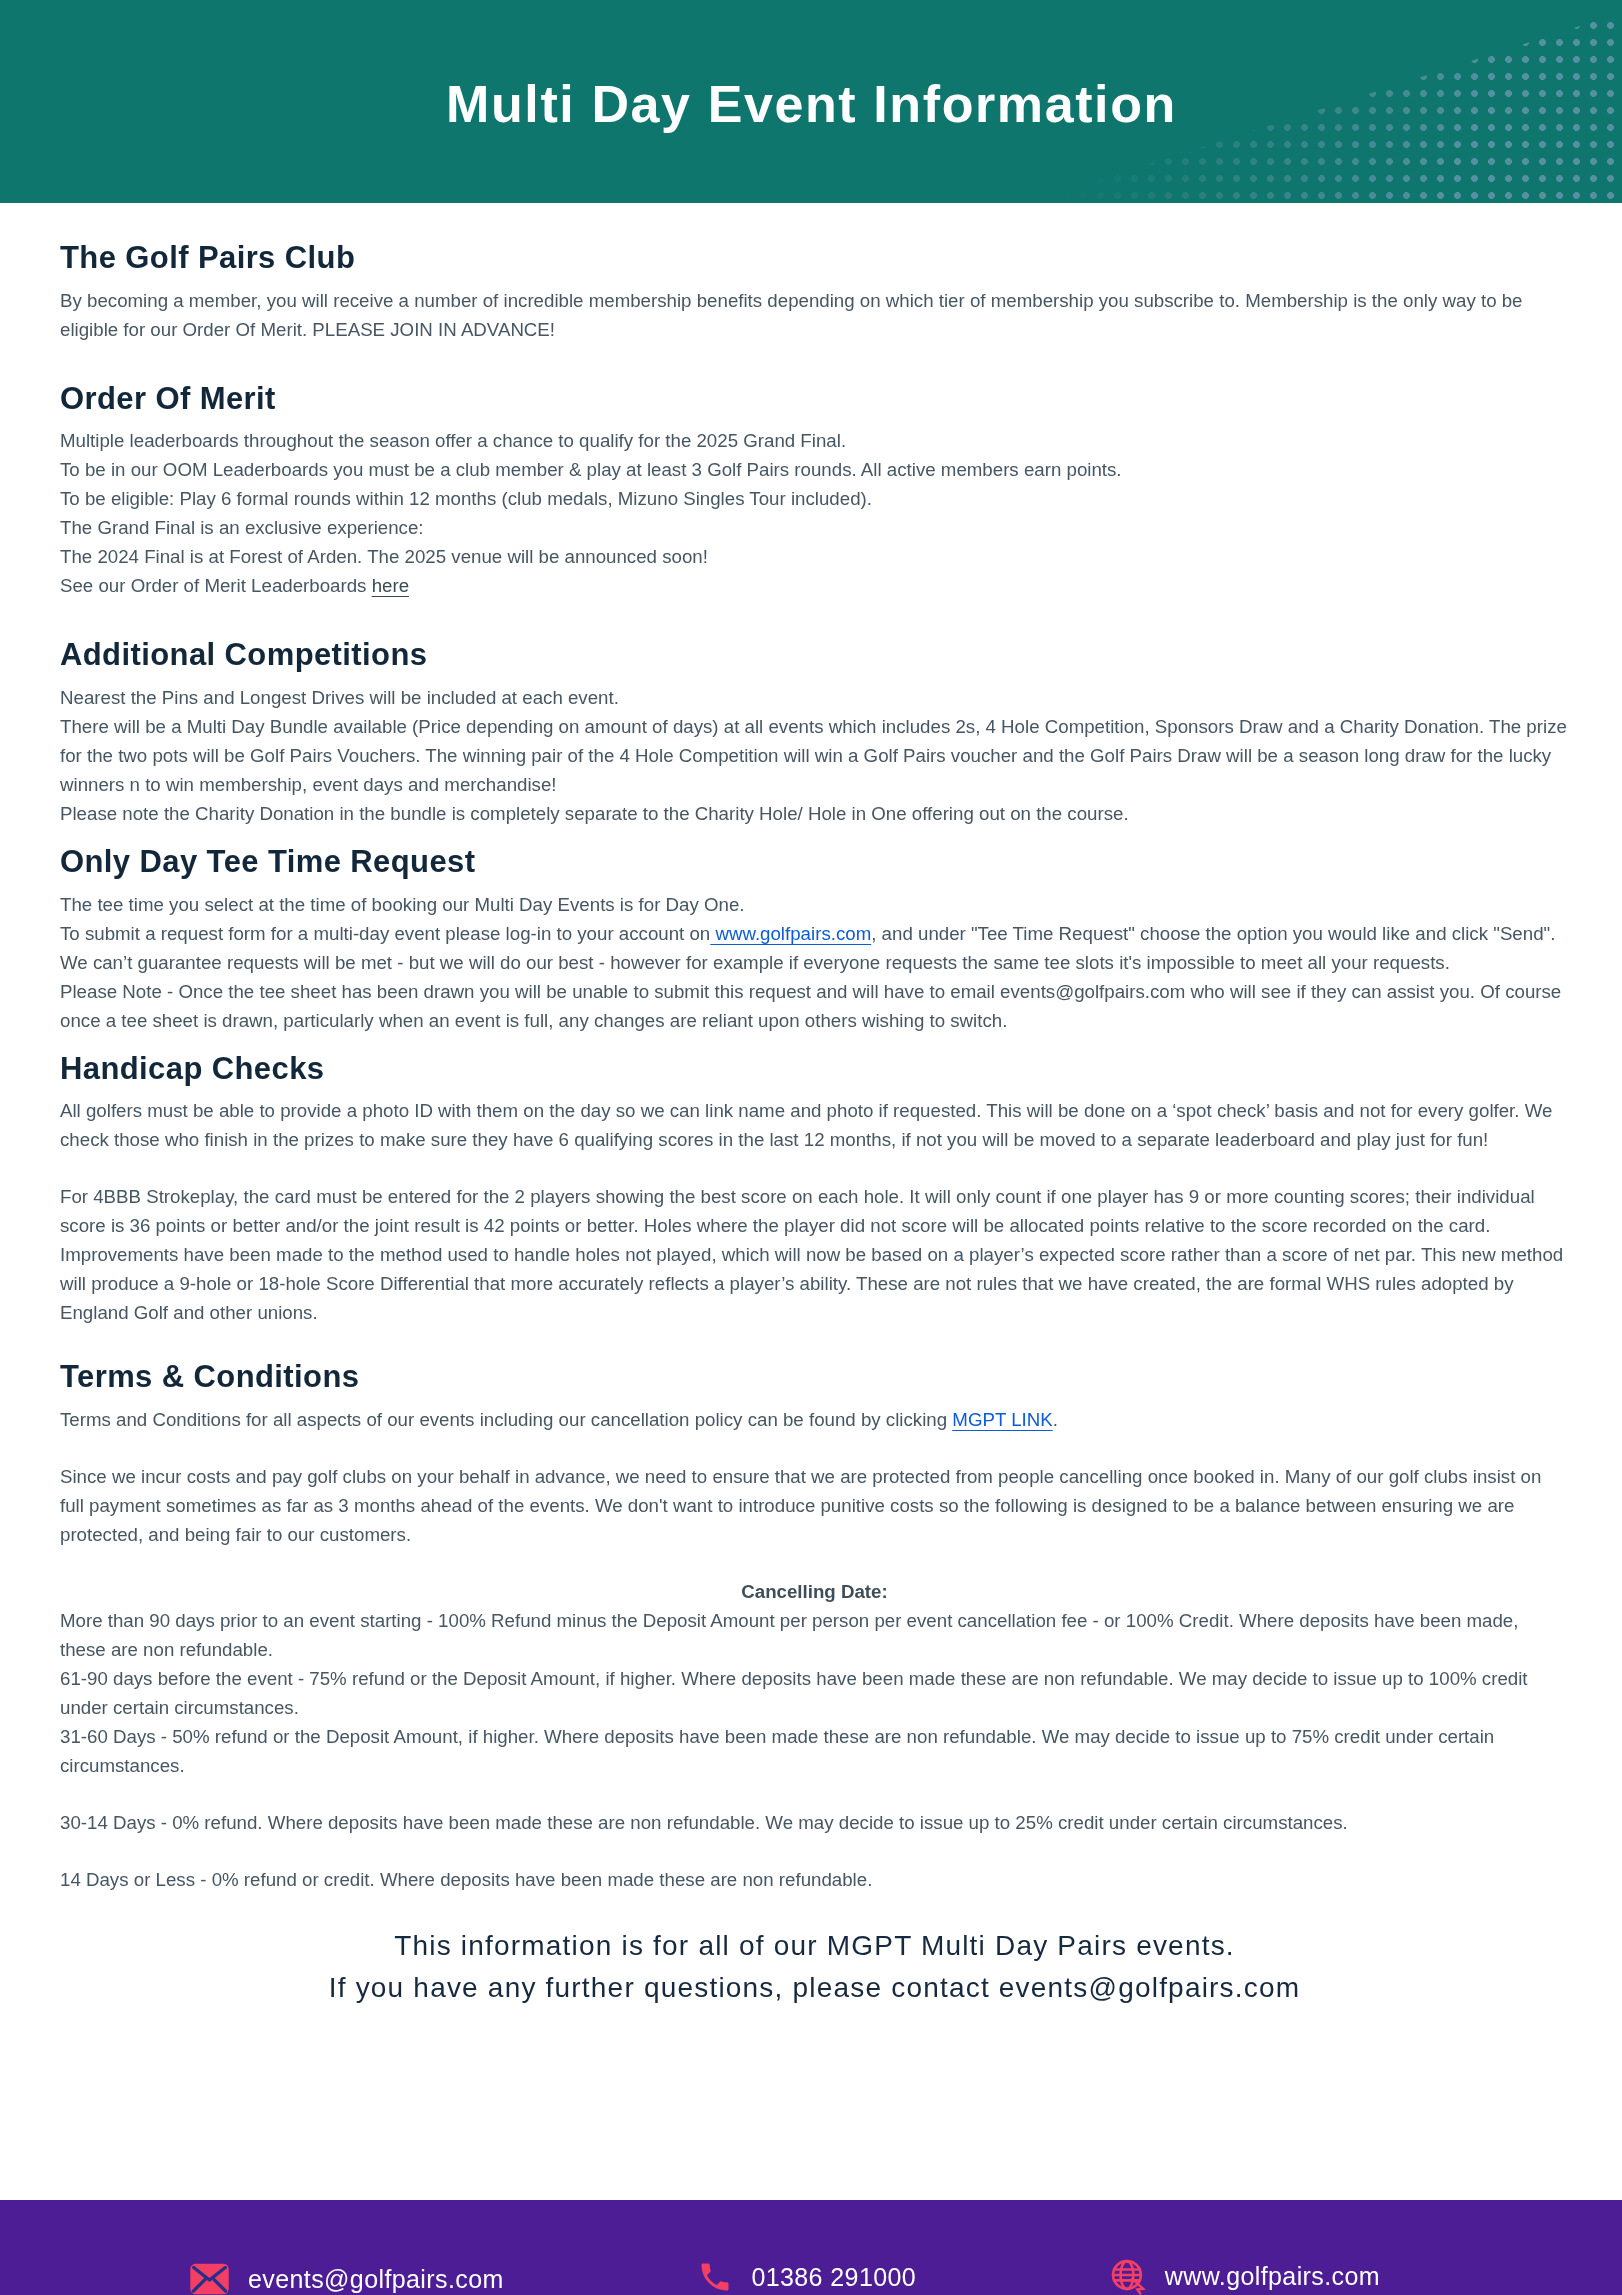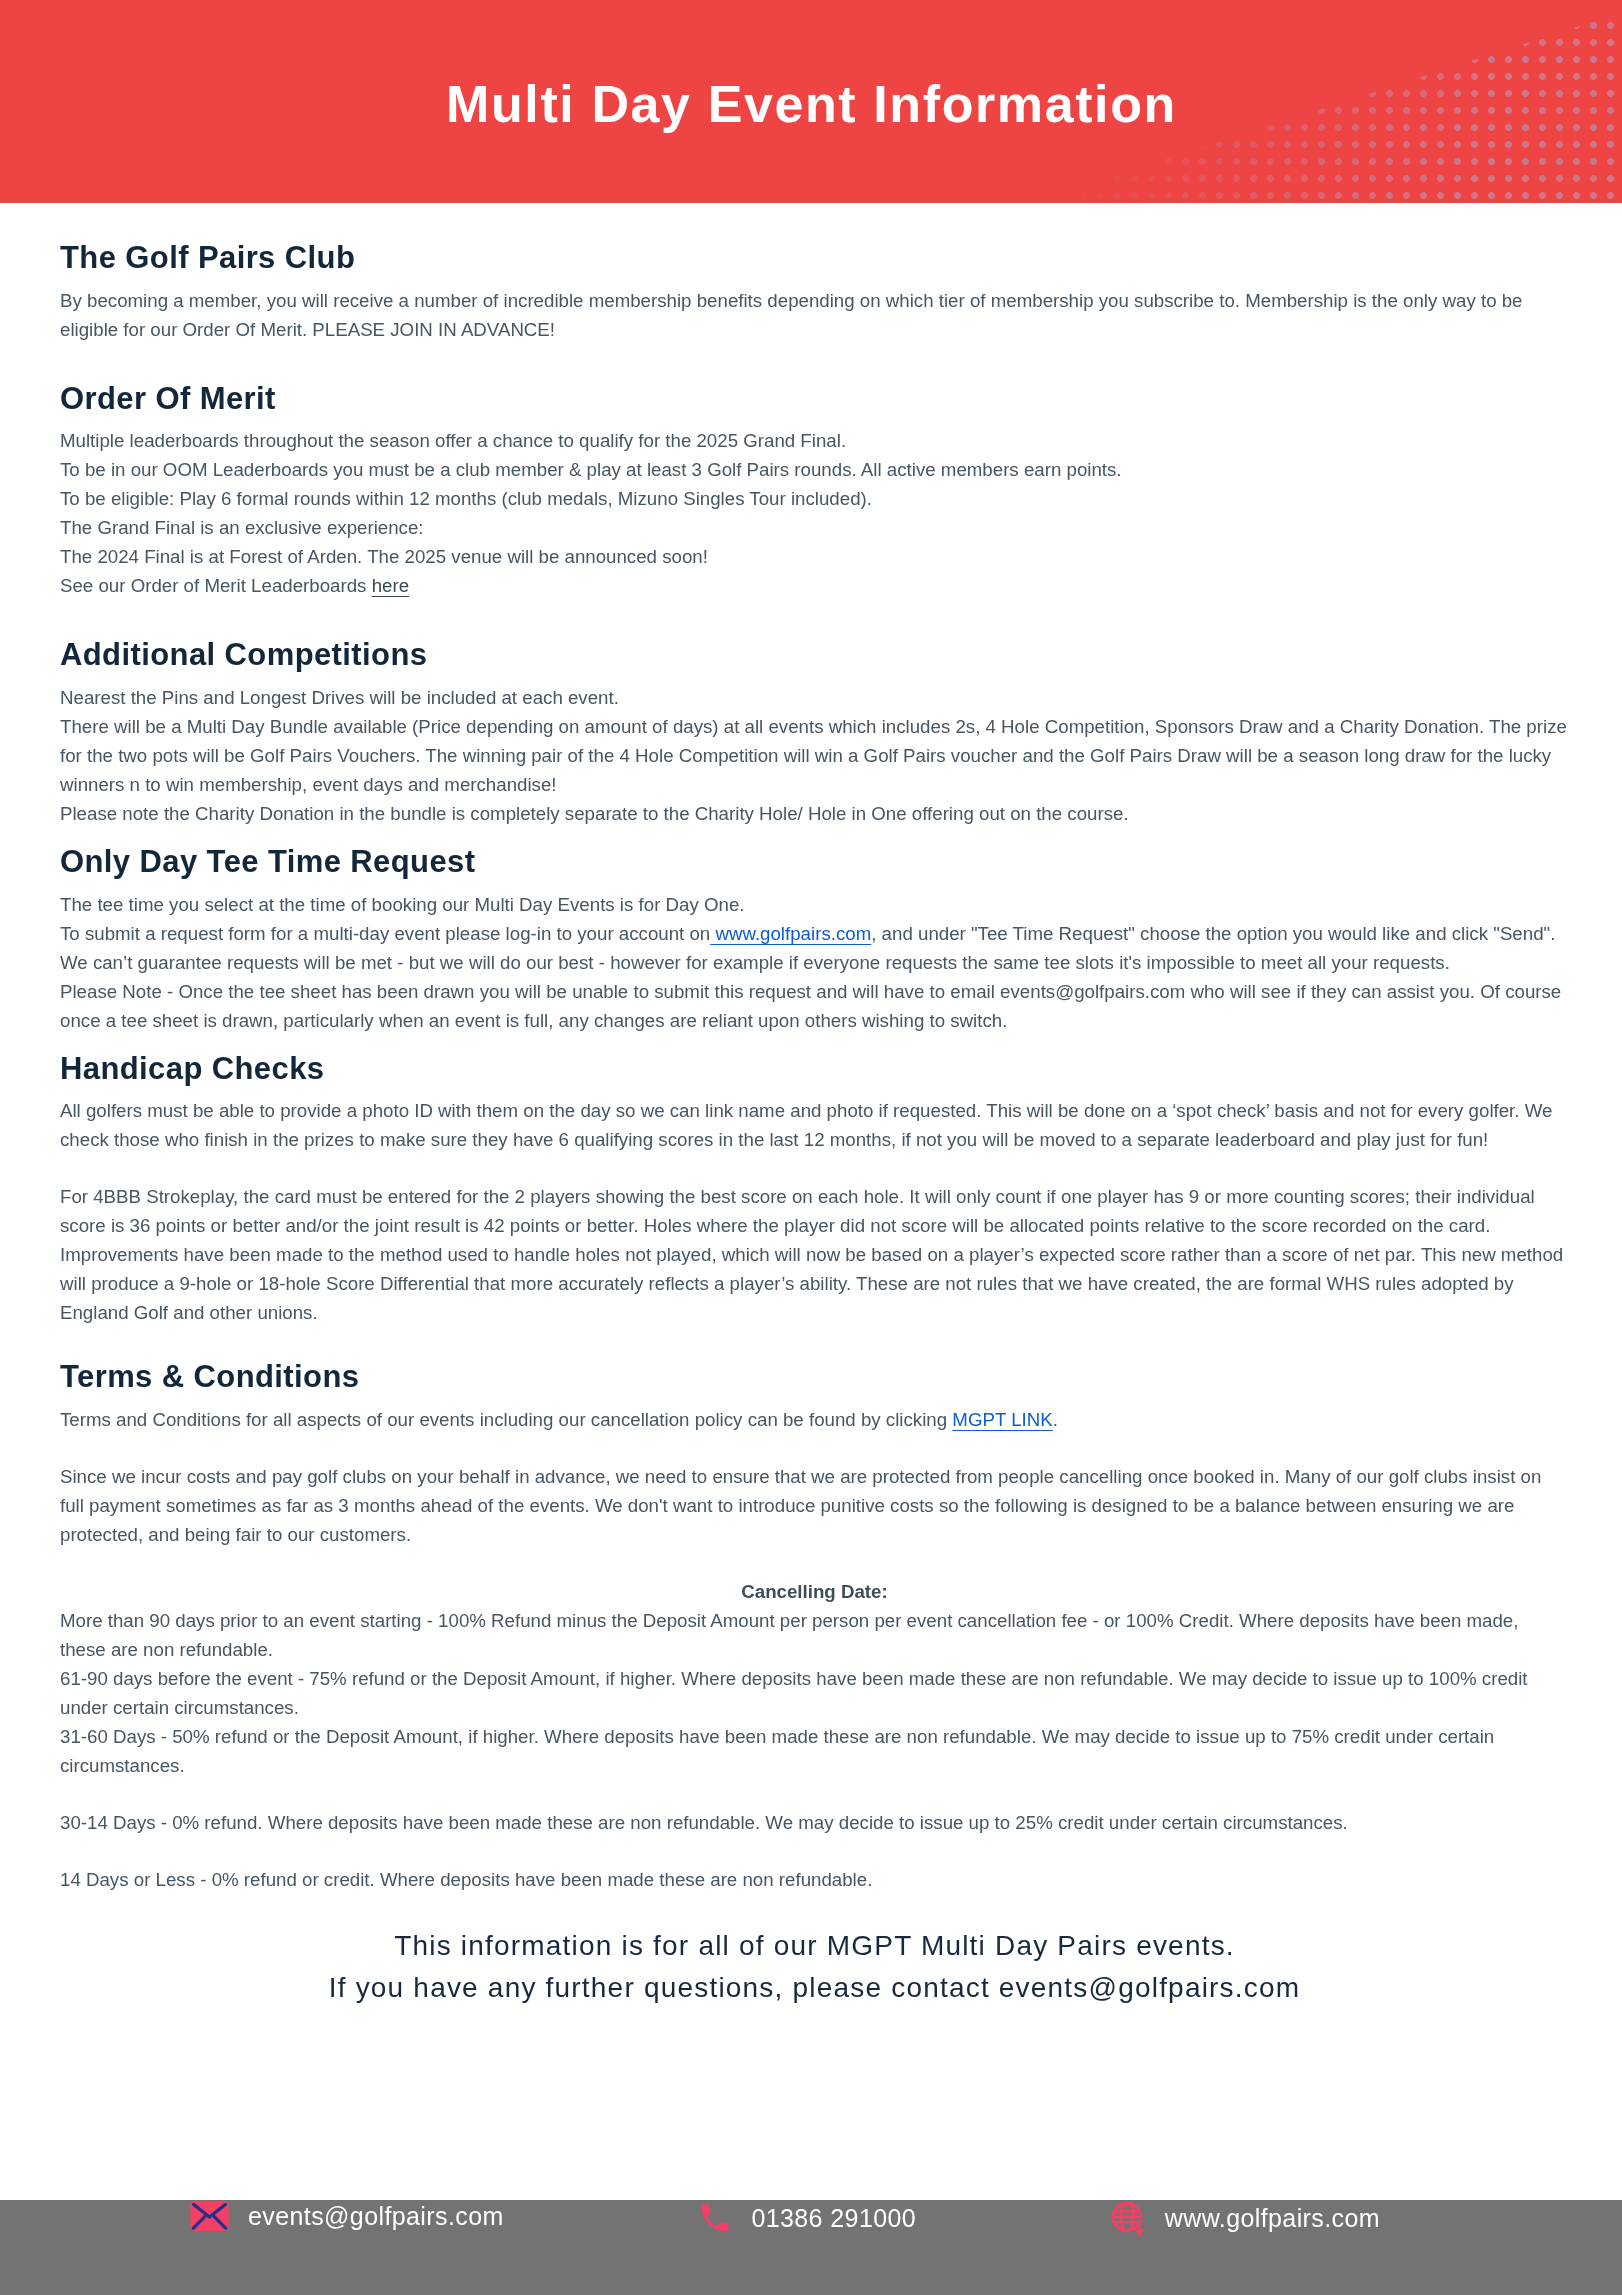--- a/index.html
+++ b/index.html
@@ -12,21 +12,21 @@
     display: flex;
     flex-direction: column;
     overflow: hidden;
     position: relative;
   }
 
   
   .banner {
     position: relative;
     height: 203px;
-    background: #ef4444;
+    background: #0f766e;
     flex: 0 0 auto;
     display: flex;
     align-items: center;
     justify-content: center;
     overflow: hidden;
   }
   .banner-title {
     color: #ffffff;
     font-size: 52px;
     font-weight: 700;
@@ -112,23 +112,23 @@
     font-size: 28px;
     line-height: 42px;
     letter-spacing: 1.2px;
   }
 
   
   .footer {
     margin-top: auto;
     flex: 0 0 auto;
     height: 95px;
-    background: #737373;
-    display: flex;
-    align-items: flex-start;
+    background: #4c1d95;
+    display: flex;
+    align-items: flex-end;
     justify-content: space-between;
     padding: 0 243px 0 189px;
     color: #ffffff;
   }
   .footer-item {
     display: flex;
     align-items: center;
     gap: 18px;
     font-size: 25px;
     letter-spacing: 0.4px;

